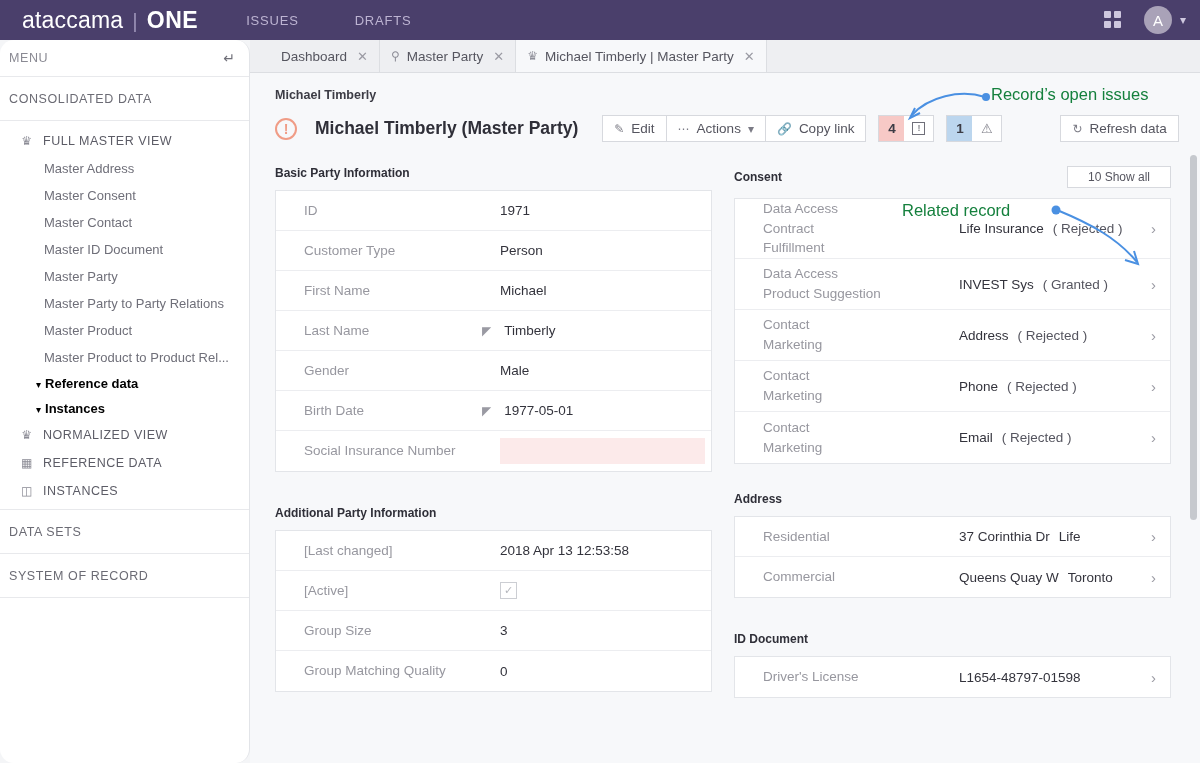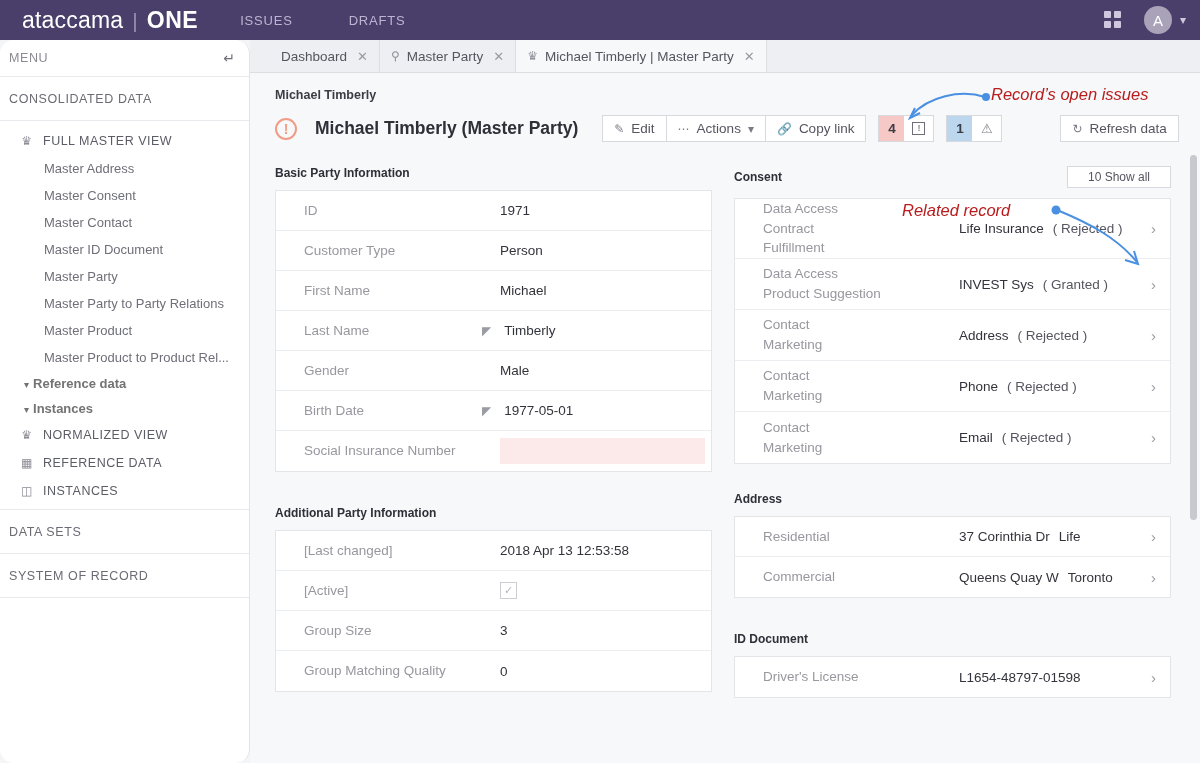--- a/index.html
+++ b/index.html
@@ -6,21 +6,21 @@
   html, body {
     width: 1200px; height: 763px;
     font-family: "Liberation Sans", sans-serif;
     background: #f4f5f7;
     overflow: hidden;
   }
 
   
   .topbar {
     position: absolute; top: 0; left: 0; width: 1200px; height: 40px;
-    background: #4a3f6b; display: flex; align-items: center;
+    background: #4a3f6b; display: flex; align-items: center; gap: 6px;
   }
   .brand { display: flex; align-items: baseline; margin-left: 22px; }
   .brand-1 { color: #ffffff; font-size: 23px; letter-spacing: .2px; font-weight: 400; }
   .brand-sep { color: #9a90b5; font-size: 21px; margin: 0 9px; font-weight: 300; }
   .brand-2 { color: #ffffff; font-size: 23px; font-weight: 700; letter-spacing: .5px; }
   .topnav { display: flex; align-items: center; margin-left: 42px; }
   .topnav a {
     color: #bdb4d2; font-size: 13px; letter-spacing: .8px;
     text-decoration: none; margin-right: 56px; cursor: pointer;
   }
@@ -56,21 +56,21 @@
     display: flex; align-items: center; gap: 9px;
     padding: 7px 9px 7px 20px; font-size: 12.5px; color: #5c5c66;
     letter-spacing: .5px; cursor: pointer;
   }
   .nav-top .ic { width: 14px; text-align: center; color: #8b8b95; font-size: 12px; }
   .nav-child {
     padding: 6px 9px 6px 44px; font-size: 13px; color: #6f6f79; cursor: pointer;
     white-space: nowrap; overflow: hidden; text-overflow: ellipsis;
   }
   .nav-exp {
-    padding: 5px 9px 5px 24px; font-size: 13px; color: #737373; cursor: pointer; font-weight: 600;
+    padding: 5px 9px 5px 36px; font-size: 13px; color: #000000; cursor: pointer; font-weight: 600;
   }
   .nav-exp .car { font-size: 10px; margin-right: 4px; font-weight: 400; }
   .sb-divider { border-top: 1px solid #e8e9ec; }
 
   
   .tabbar {
     position: absolute; top: 40px; left: 250px; width: 950px; height: 33px;
     background: #eeeff2; border-bottom: 1px solid #dcdee2; display: flex; align-items: stretch;
   }
   .tab {
@@ -148,21 +148,21 @@
   .pinkfield { background: #fceaea; height: 26px; width: 205px; }
   .chk {
     width: 17px; height: 17px; border: 1px solid #ccced3; color: #b4b6bc;
     font-size: 11px; display: flex; align-items: center; justify-content: center;
   }
   .chev-right { margin-left: auto; color: #9a9aa3; font-size: 15px; cursor: pointer; }
   .gap { height: 28px; }
   .gap-lg { height: 34px; }
 
   
-  .anno { position: absolute; color: #b91c1c; font-size: 16.5px; white-space: nowrap; font-style: italic; }
+  .anno { position: absolute; color: #15803d; font-size: 16.5px; white-space: nowrap; }
   .anno-svg { position: absolute; pointer-events: none; }
 
   
   .scrollbar {
     position: absolute; right: 3px; top: 82px; width: 7px; height: 365px;
     background: #c6c9ce; border-radius: 4px; cursor: pointer;
   }
 </style>
 </head>
 <body>

